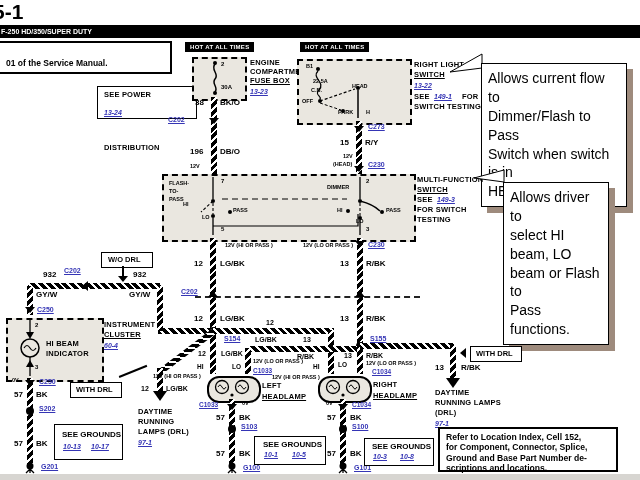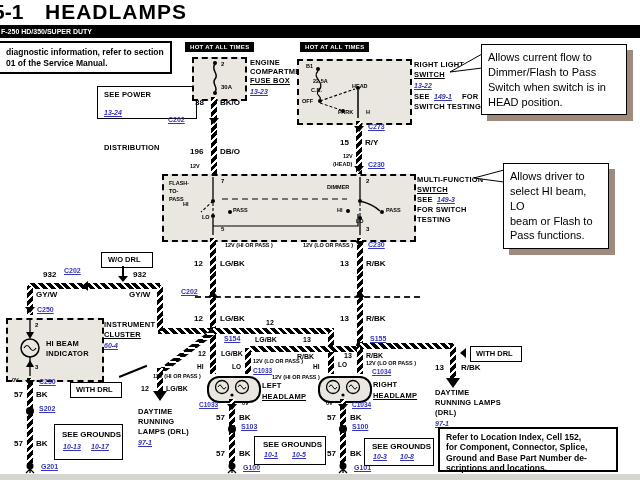--- a/index.html
+++ b/index.html
@@ -25,38 +25,36 @@
   .wire-h{position:absolute;height:6px;background:repeating-linear-gradient(45deg,#000 0 3.5px,#fff 3.5px 5.5px);}
   .wire-d{position:absolute;height:6px;background:repeating-linear-gradient(45deg,#000 0 3.5px,#fff 3.5px 5.5px);transform-origin:left center;}
   .dashbox{position:absolute;border:2px dashed #000;background:var(--fill);}
   .plainbox{position:absolute;border:1.5px solid #000;background:#fff;}
   .chev-d{position:absolute;width:0;height:0;border-left:5px solid transparent;border-right:5px solid transparent;border-top:6px solid #000;}
   .chev-u{position:absolute;width:0;height:0;border-left:5px solid transparent;border-right:5px solid transparent;border-bottom:6px solid #000;}
   .chev-l{position:absolute;width:0;height:0;border-top:5px solid transparent;border-bottom:5px solid transparent;border-right:6px solid #000;}
   .splice{position:absolute;width:8px;height:8px;background:#000;border-radius:50%;}
   .arrow-d{position:absolute;width:0;height:0;border-left:7px solid transparent;border-right:7px solid transparent;border-top:10px solid #000;}
   .callout{position:absolute;background:#fff;border:1.5px solid #000;box-shadow:6px 6px 0 var(--shadow);
-           font-size:11px;line-height:1.35;padding:5px 6px;}
+           font-size:14px;line-height:1.35;padding:5px 6px;margin-top:19px;}
   .lamp{position:absolute;border:2.5px solid #000;border-radius:12px;background:var(--fill);}
   .dashline{position:absolute;border-top:2px dashed #222;}
   .thinline{position:absolute;background:#000;}
   svg{position:absolute;overflow:visible;}
 </style>
 </head>
 <body>
 
 <div id="page">
 
   <div class="t b" style="left:-7px;top:1px;font-size:21px;">5-1</div>
-  <div class="t b" style="left:45px;top:1px;font-size:21px;letter-spacing:1px;">HEADLAMPS</div>
   <div style="position:absolute;left:0;top:25px;width:640px;height:13px;background:#000;">
     <span class="t" style="left:1px;top:3px;color:#fff;font-weight:bold;font-size:7px;">F-250 HD/350/SUPER DUTY</span>
   </div>
   <div class="plainbox" style="left:-8px;top:41px;width:176px;height:29px;border-width:2px;">
-    <span class="t b" style="left:12px;top:5px;font-size:8.5px;">diagnostic information, refer to section</span>
     <span class="t b" style="left:12px;top:16px;font-size:8.5px;">01 of the Service Manual.</span>
   </div>
 
   <div class="plainbox" style="left:97px;top:86px;width:66px;height:31px;padding-left:32px;">
     <span class="t comp" style="left:6px;top:4px;">SEE POWER</span>
     <span class="t comp" style="left:6px;top:13px;margin-top:44px;">DISTRIBUTION</span>
     <span class="t pref" style="left:6px;top:22px;">13-24</span>
   </div>
 
   <div class="hot" style="left:185px;top:42px;">HOT AT ALL TIMES</div>

